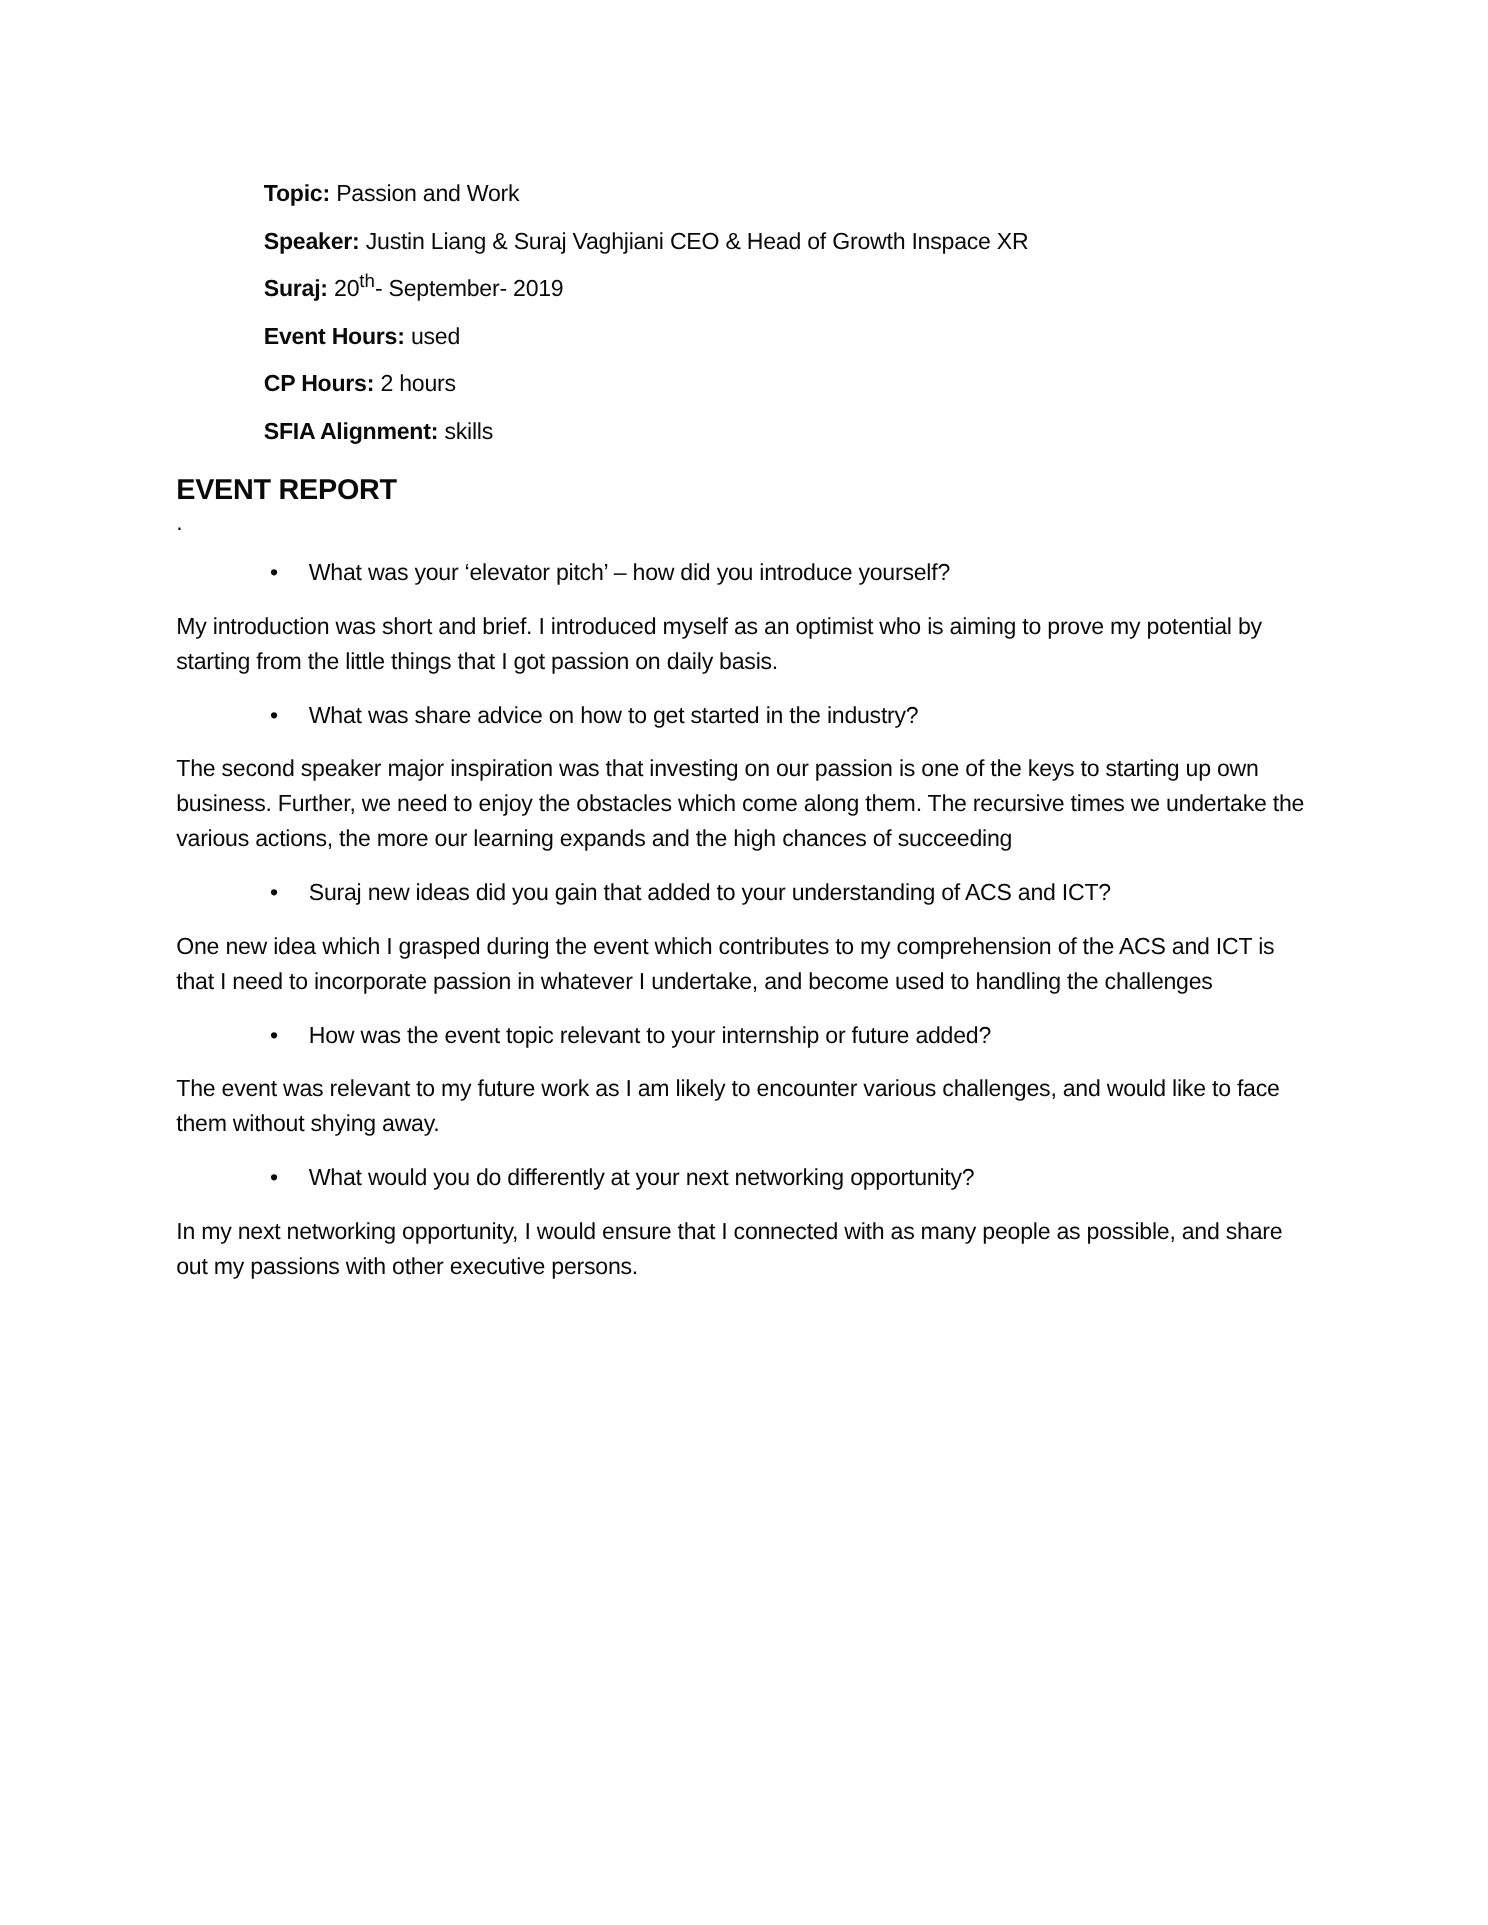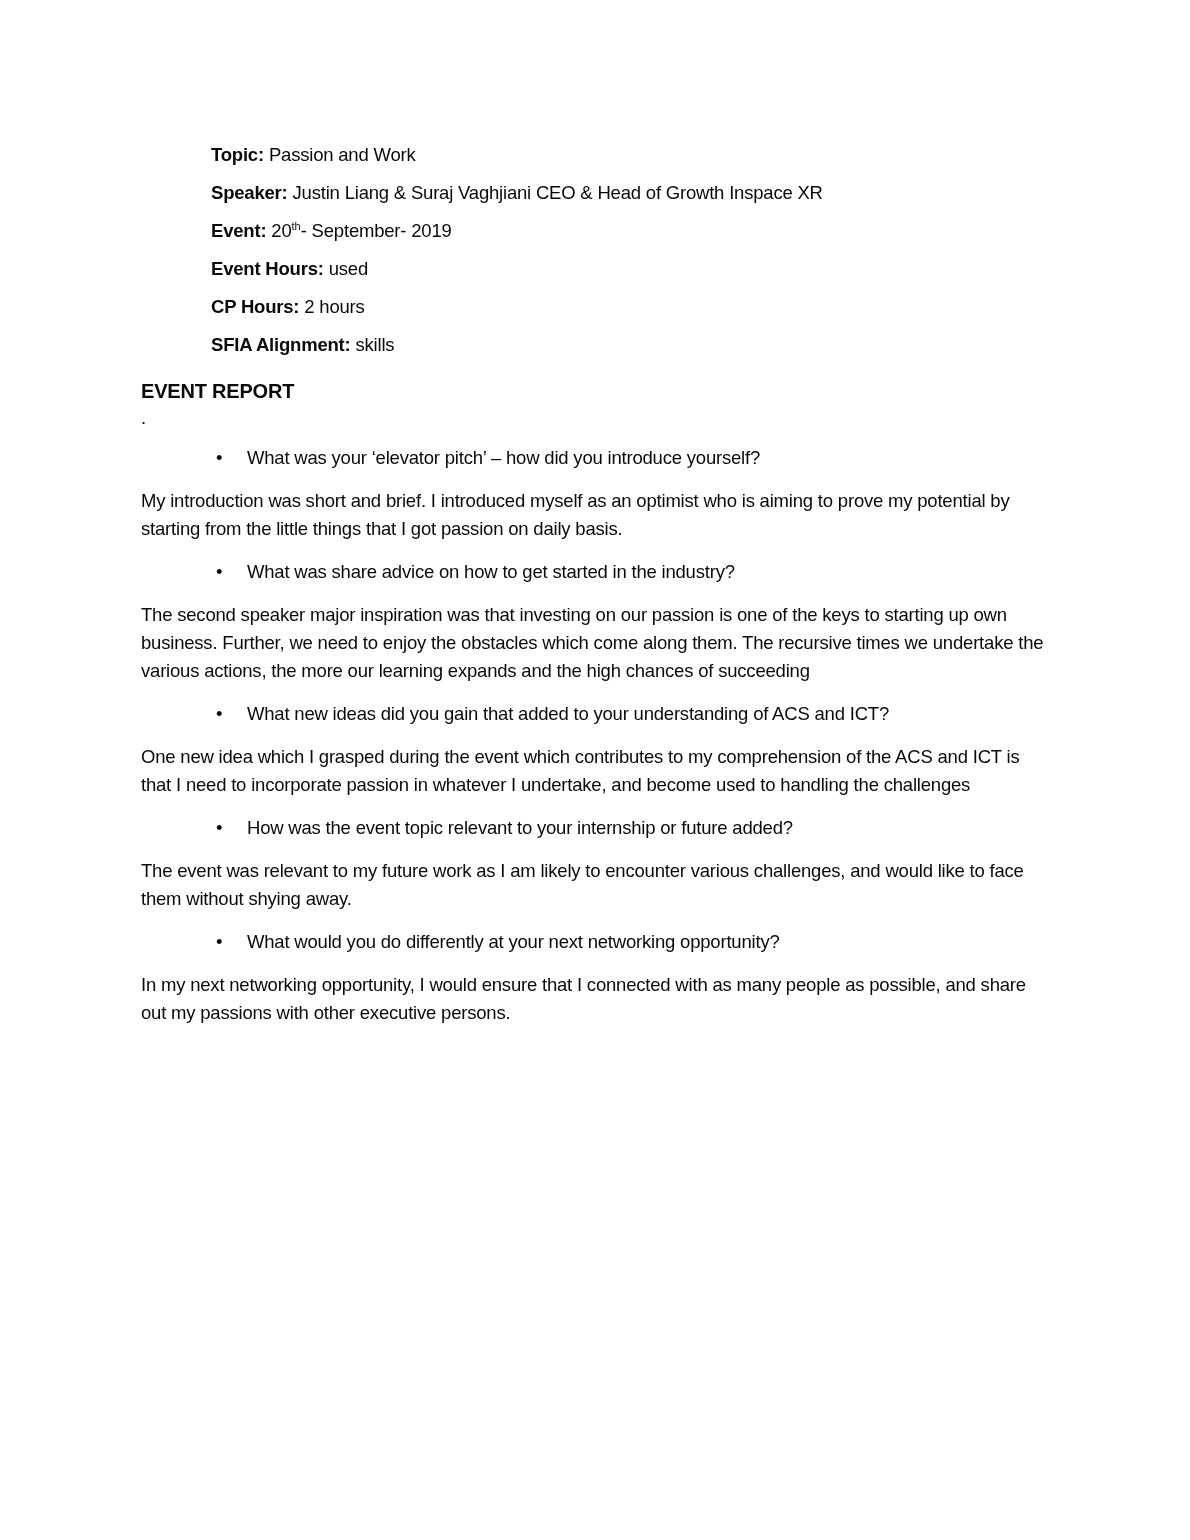--- a/index.html
+++ b/index.html
@@ -14,23 +14,23 @@
     font-size: 18.5px;
     letter-spacing: -0.2px;
     line-height: 28px;
     color: #0a0a0a;
     overflow: hidden;
   }
   .metadata { padding-left: 70px; }
   .meta-row { margin: 0 0 10px 0; }
   .meta-label { font-weight: 700; }
   .meta-value { margin-left: 5px; }
-  sup.ordinal { font-size: 11px; line-height: 0; vertical-align: super; letter-spacing: 0; }
+  sup.ordinal { font-size: 15px; line-height: 0; vertical-align: super; letter-spacing: 0; }
   .report-heading {
-    font-size: 20px;
+    font-size: 23px;
     font-weight: 700;
     margin: 18px 0 0 0;
     line-height: 28px;
     letter-spacing: -0.2px;
   }
   .stray-dot { margin: 0 0 13px 0; line-height: 26px; }
   .bullet-row {
     position: relative;
     padding-left: 106px;
     margin: 0 0 15px 0;
@@ -48,21 +48,21 @@
 <div class="page">
 
   <div class="metadata">
     <p class="meta-row">
       <span class="meta-label">Topic:</span><span class="meta-value">Passion and Work</span>
     </p>
     <p class="meta-row">
       <span class="meta-label">Speaker:</span><span class="meta-value">Justin Liang &amp; Suraj Vaghjiani CEO &amp; Head of Growth Inspace XR</span>
     </p>
     <p class="meta-row">
-      <span class="meta-label">Event:</span><span class="meta-value"><span>20</span><sup class="ordinal">th</sup><span>- September- 2019</span></span>
+      <span class="meta-label">Suraj:</span><span class="meta-value"><span>20</span><sup class="ordinal">th</sup><span>- September- 2019</span></span>
     </p>
     <p class="meta-row">
       <span class="meta-label">Event Hours:</span><span class="meta-value">used</span>
     </p>
     <p class="meta-row">
       <span class="meta-label">CP Hours:</span><span class="meta-value">2 hours</span>
     </p>
     <p class="meta-row">
       <span class="meta-label">SFIA Alignment:</span><span class="meta-value">skills</span>
     </p>
@@ -80,21 +80,21 @@
 
   <div class="qa-block">
     <div class="bullet-row">
       <span class="bullet-glyph">•</span><span class="question">What was share advice on how to get started in the industry?</span>
     </div>
     <p class="answer">The second speaker major inspiration was that investing on our passion is one of the keys to starting up own business. Further, we need to enjoy the obstacles which come along them. The recursive times we undertake the various actions, the more our learning expands and the high chances of succeeding</p>
   </div>
 
   <div class="qa-block">
     <div class="bullet-row">
-      <span class="bullet-glyph">•</span><span class="question">What new ideas did you gain that added to your understanding of ACS and ICT?</span>
+      <span class="bullet-glyph">•</span><span class="question">Suraj new ideas did you gain that added to your understanding of ACS and ICT?</span>
     </div>
     <p class="answer">One new idea which I grasped during the event which contributes to my comprehension of the ACS and ICT is that I need to incorporate passion in whatever I undertake, and become used to handling the challenges</p>
   </div>
 
   <div class="qa-block">
     <div class="bullet-row">
       <span class="bullet-glyph">•</span><span class="question">How was the event topic relevant to your internship or future added?</span>
     </div>
     <p class="answer">The event was relevant to my future work as I am likely to encounter various challenges, and would like to face them without shying away.</p>
   </div>

